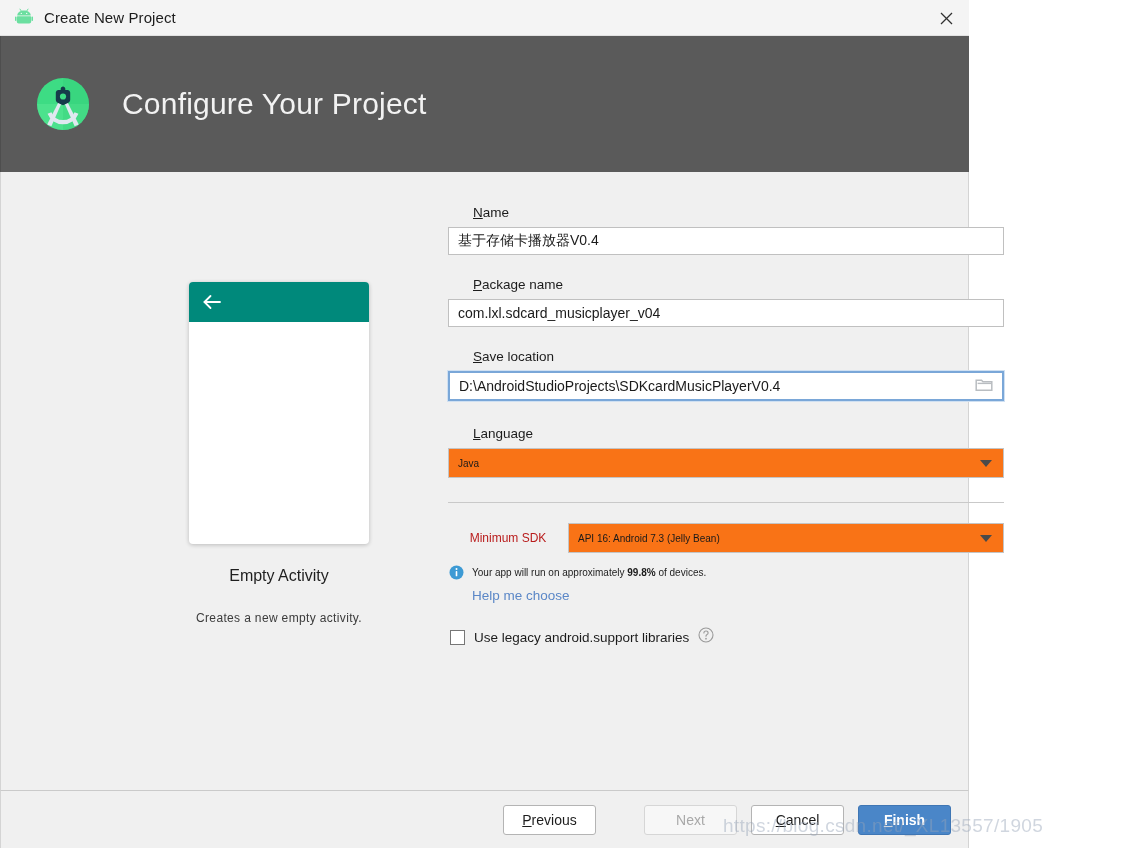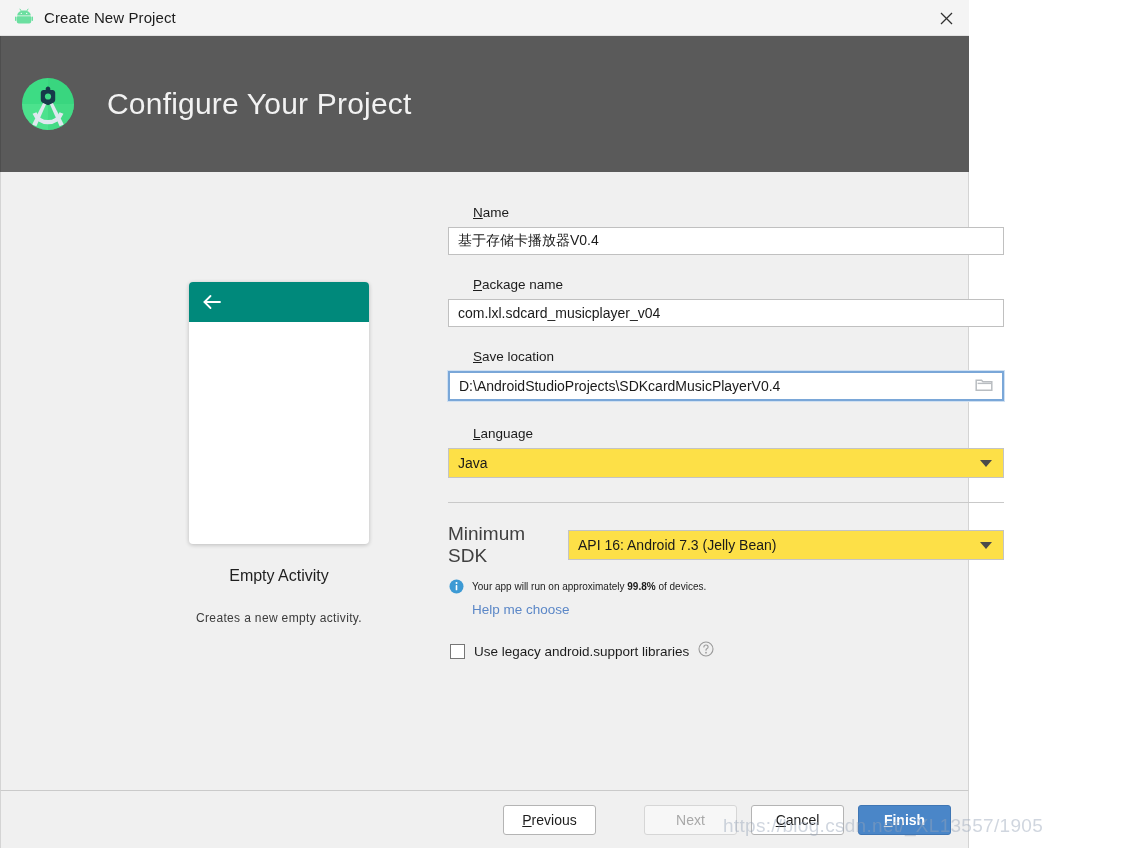--- a/index.html
+++ b/index.html
@@ -37,21 +37,21 @@
     display: flex; align-items: center; justify-content: center;
     cursor: pointer;
   }
   .close-btn svg { display:block; }
 
   
   .header {
     height: 136px; min-height: 136px;
     background: #5a5a5a;
     display: flex; align-items: center;
-    padding-left: 16px;
+    padding-left: 31px;
     border-left: 1px solid #4e4e4e;
     text-align: right;
   }
   .header-logo { width: 62px; height: 62px; display:block; }
   .header-title {
     margin-left: 28px;
     font-size: 30px; color: #f2f2f2;
     font-weight: 400; letter-spacing: .2px;
   }
 
@@ -110,41 +110,41 @@
     height: 30px;
   }
   .text-input .val { flex: 1 1 auto; white-space: nowrap; overflow: hidden; }
   .folder-icon { flex: 0 0 auto; margin-left: 6px; display:block; }
 
   .gap-20 { height: 22px; }
   .gap-24 { height: 25px; }
 
   .combo {
     width: 556px; height: 30px;
-    background: #fde047; border: 1px solid #c4c4c4;
+    background: #f97316; border: 1px solid #c4c4c4;
     display: flex; align-items: center;
     padding: 0 8px 0 9px;
-    font-size: 14px; color: #1a1a1a;
+    font-size: 10px; color: #1a1a1a;
   }
   .combo .val { flex: 1 1 auto; }
   .caret {
     width: 0; height: 0;
     border-left: 6px solid transparent;
     border-right: 6px solid transparent;
     border-top: 7px solid #4a4a4a;
     margin-right: 3px;
   }
 
   .separator {
     width: 556px; height: 1px; background: #c9c9c9;
     margin-top: 24px; margin-bottom: 20px;
   }
 
   .sdk-row { display: flex; align-items: center; }
-  .sdk-label { font-size: 19px; color: #404040; width: 120px; flex: 0 0 120px; }
+  .sdk-label { font-size: 12px; color: #b91c1c; width: 120px; flex: 0 0 120px; text-align: center; }
   .combo.sdk { width: 436px; }
 
   .info-row {
     display: flex; align-items: flex-start;
     margin-top: 11px; margin-left: 1px;
   }
   .info-icon { flex: 0 0 auto; margin-right: 8px; margin-top: 1px; display:block; }
   .info-text { font-size: 10px; color: #1c1c1c; line-height: 18px; }
   .info-text b { font-weight: bold; }
   .help-link {

